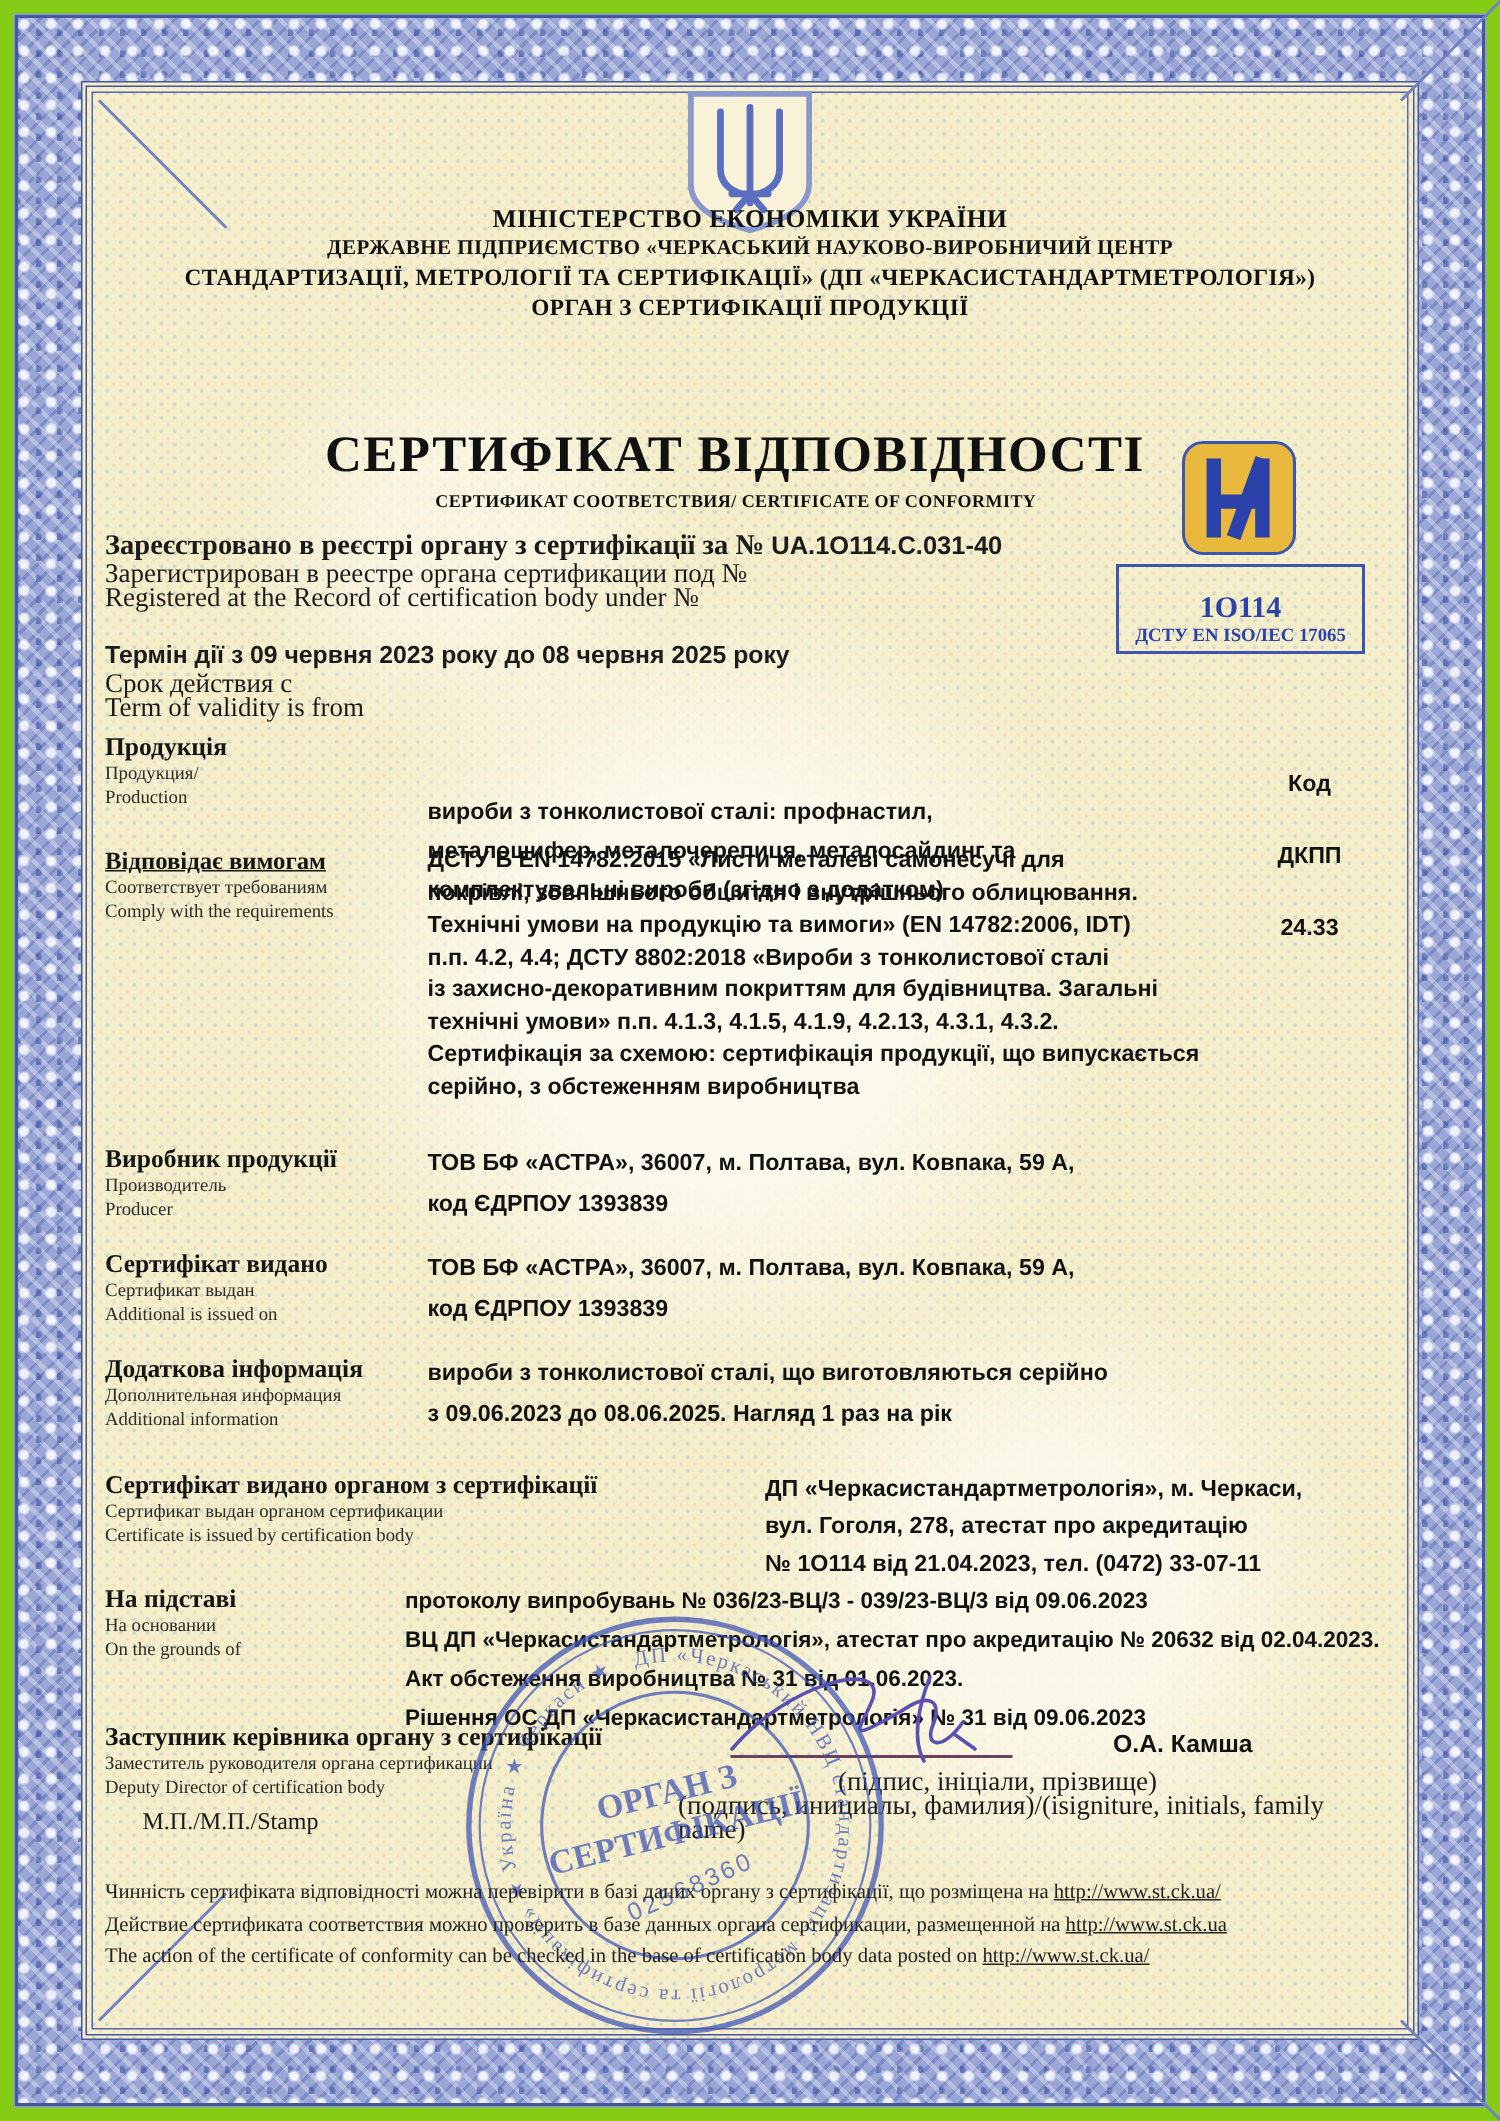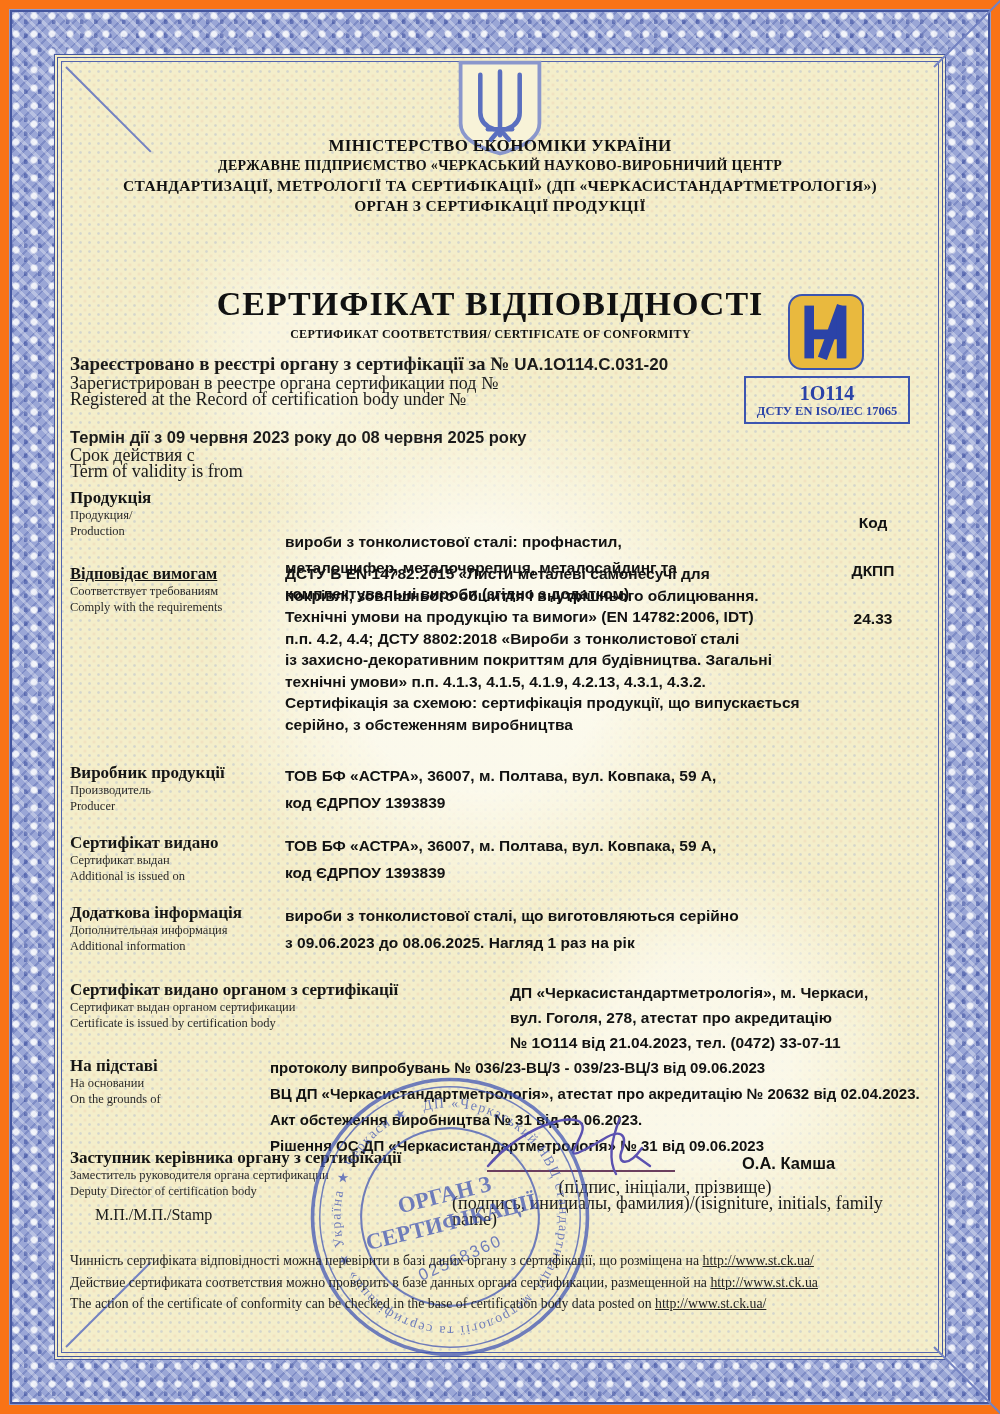--- a/index.html
+++ b/index.html
@@ -1,16 +1,16 @@
 <!DOCTYPE html>
 <html><head>
 <meta charset="utf-8">
 <style>
   html,body{margin:0;padding:0;background:#e9e9e9;}
-  .sheet{position:relative;width:1000px;height:1414px;background:#f97316;
+  .sheet{position:relative;width:1000px;height:1414px;background:#84cc16;
          font-family:"Liberation Serif",serif;color:#1b1b1b;overflow:hidden;}
   
   .frame-outer{position:absolute;inset:10px;
     background-color:#9aa6d6;
     background-image:
       radial-gradient(circle at 6px 6px, rgba(255,255,255,.85) 2.5px, rgba(255,255,255,0) 4.5px),
       radial-gradient(circle at 1px 12px, rgba(54,73,156,.55) 2px, rgba(54,73,156,0) 3.5px),
       repeating-linear-gradient(45deg, rgba(255,255,255,.30) 0 3px, rgba(0,0,0,0) 3px 9px),
       repeating-linear-gradient(-45deg, rgba(54,73,156,.28) 0 2px, rgba(0,0,0,0) 2px 8px);
     background-size:18px 18px,14px 14px,auto,auto;
@@ -78,28 +78,28 @@
     <div class="abs" style="left:788px;top:294px;width:72px;height:72px;background:#e9b93e;border:2px solid #3c55b0;border-radius:14px;">
       <svg width="72" height="72" viewBox="0 0 60 60">
         <g stroke="#2b43a8" stroke-width="8" fill="none">
           <path d="M16 8 v44"></path>
           <path d="M16 32 h27"></path>
           <path d="M43 8 L27 52"></path>
           <path d="M43 8 v44"></path>
         </g>
       </svg>
     </div>
-    <div class="abs accr-box" style="left:744px;top:376px;width:162px;padding:4px 0 4px 0;">
+    <div class="abs accr-box" style="left:744px;top:376px;width:162px;padding:16px 0 4px 0;">
       <div style="font-size:20px;line-height:22px;">1О114</div>
       <div style="font-size:12.5px;line-height:14px;">ДСТУ EN ISO/IEC 17065</div>
     </div>
 
     <div class="abs" style="left:70px;top:352px;width:720px;">
       <div style="font-size:19px;font-weight:bold;line-height:23px;">
-        <span>Зареєстровано в реєстрі органу з сертифікації за № </span><span style="font-family:'Liberation Sans',sans-serif;font-size:17px;">UA.1О114.С.031-20</span>
+        <span>Зареєстровано в реєстрі органу з сертифікації за № </span><span style="font-family:'Liberation Sans',sans-serif;font-size:17px;">UA.1О114.С.031-40</span>
       </div>
       <div class="serif-sm">Зарегистрирован в реестре органа сертификации под №</div>
       <div class="serif-sm">Registered at the Record of certification body under №</div>
     </div>
 
     <div class="abs" style="left:70px;top:426px;width:700px;">
       <div style="font-family:'Liberation Sans',sans-serif;font-weight:bold;font-size:16.5px;line-height:22px;">Термін дії з 09 червня 2023 року  до  08 червня 2025 року</div>
       <div class="serif-sm">Срок действия с</div>
       <div class="serif-sm">Term of validity is from</div>
     </div>

